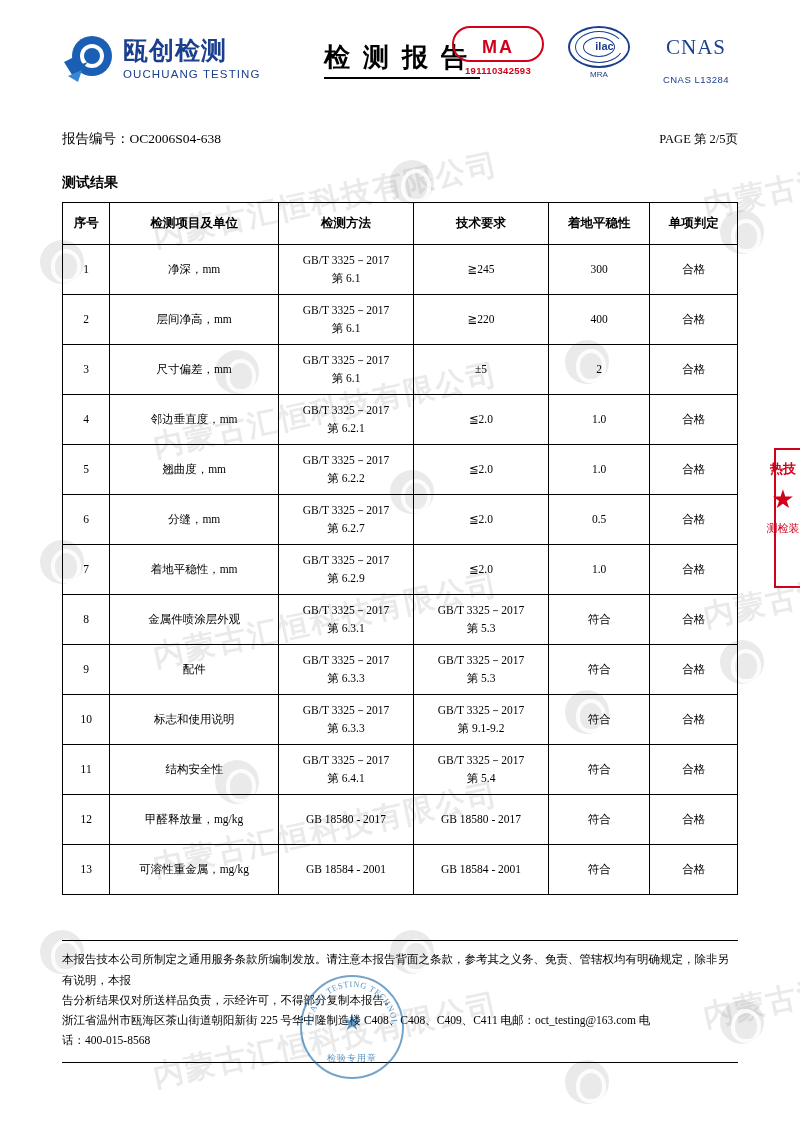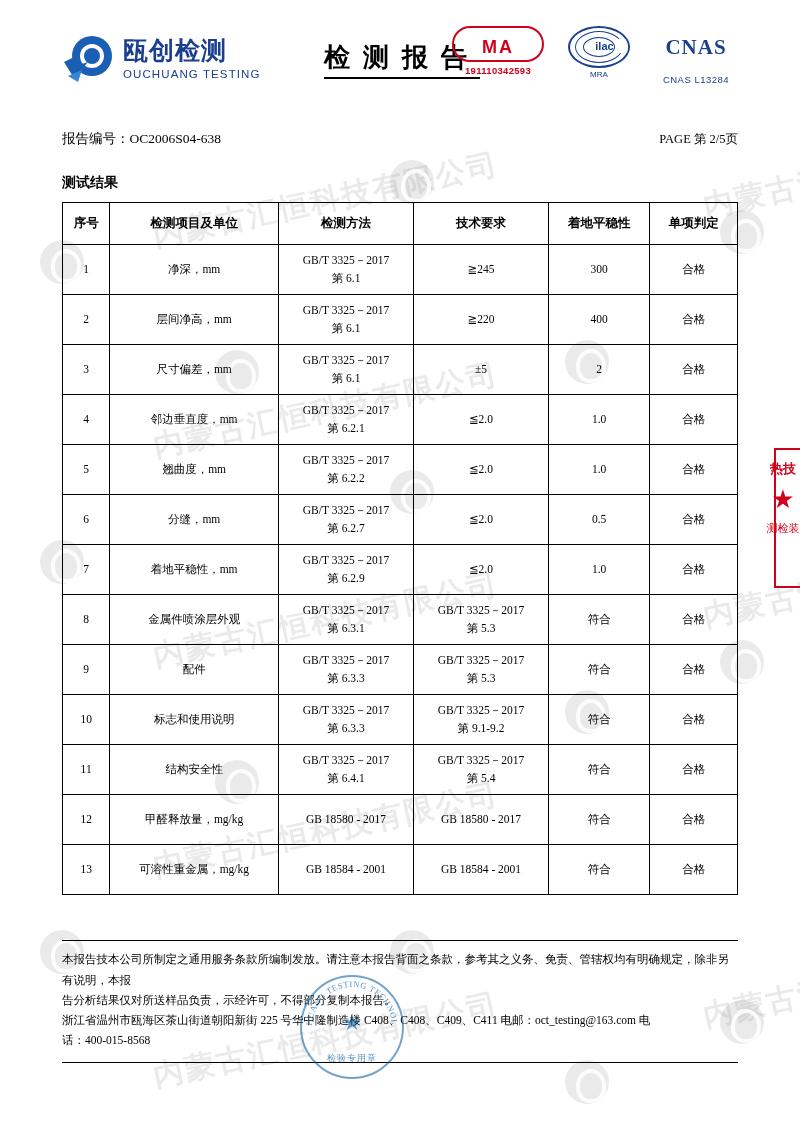--- a/index.html
+++ b/index.html
@@ -154,21 +154,21 @@
     color: #1a3f8f;
     margin-top: 2px;
   }
   .mark-cnas { width: 84px; }
   .mark-cnas-top {
     position: relative;
     height: 42px;
   }
   .mark-cnas-text {
     font-family: "Liberation Serif", serif;
-    font-weight: bold;
+    font-weight: normal;
     font-size: 21px;
     color: #1a3f8f;
     letter-spacing: 1px;
     line-height: 42px;
   }
   .mark-cnas-sub {
     font-family: "Liberation Sans", sans-serif;
     font-size: 9.5px;
     color: #1a3f8f;
     letter-spacing: 0.5px;

